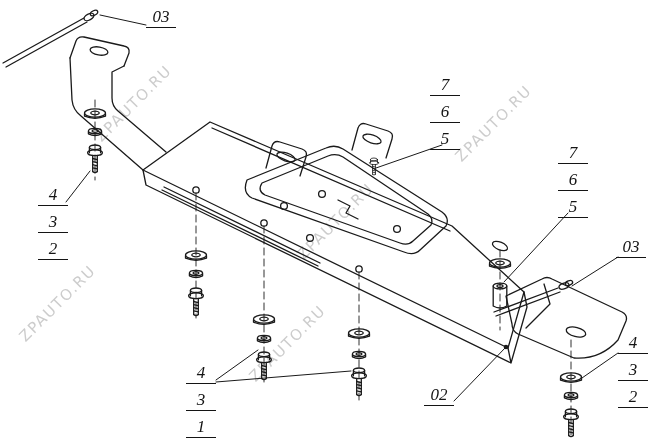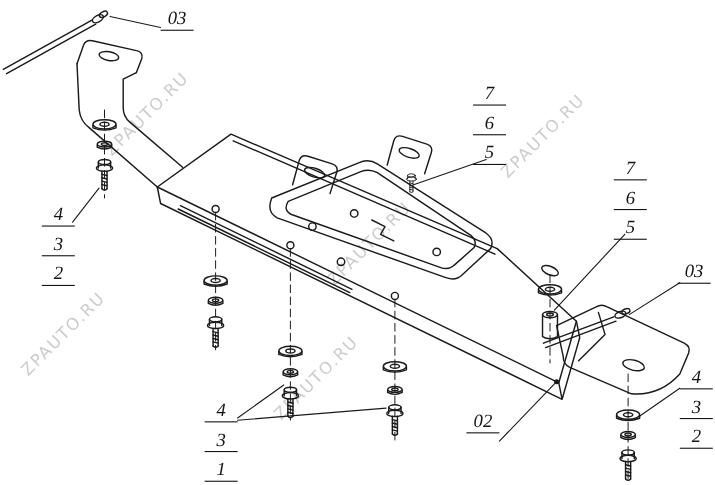--- a/index.html
+++ b/index.html
@@ -204,17 +204,17 @@
     <span class="lbl">3</span>
     <span class="lbl">1</span>
   </div>
 
   <div class="callout stack" style="left:618px;top:334px">
     <span class="lbl">4</span>
     <span class="lbl">3</span>
     <span class="lbl">2</span>
   </div>
 
-  <div class="callout" style="left:424px;top:374px">
+  <div class="callout" style="left:424px;top:386px">
     <span class="lbl">02</span>
   </div>
 
 </div>
 
 </body></html>

